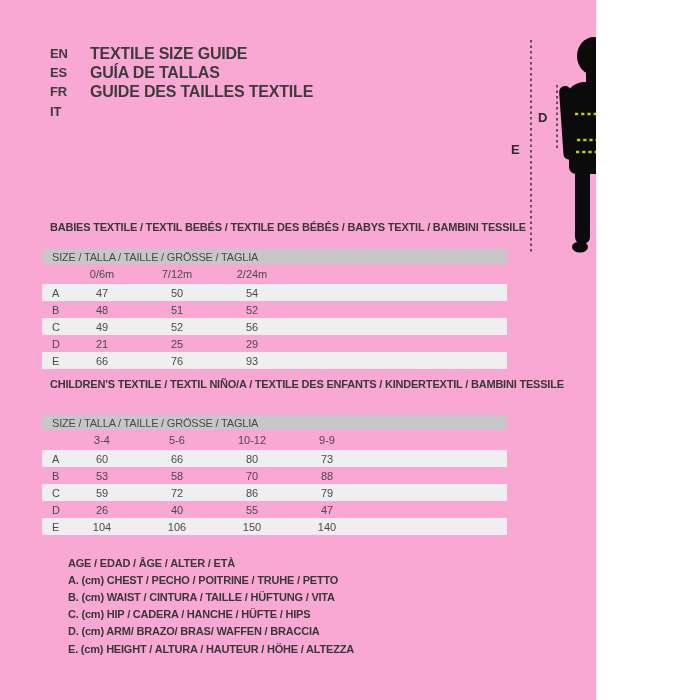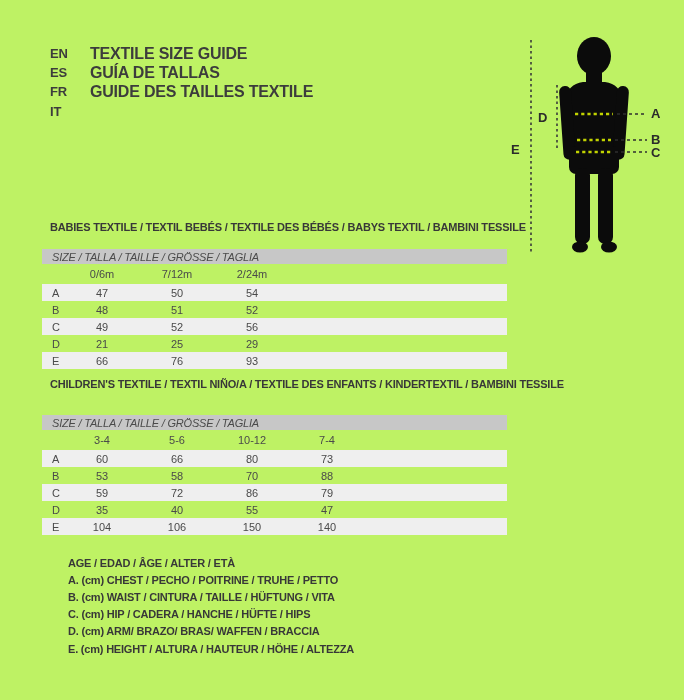--- a/index.html
+++ b/index.html
@@ -1,36 +1,36 @@
 <!DOCTYPE html>
 <html><head>
 <meta charset="utf-8">
 <style>
   html,body{margin:0;padding:0;background:#fff;}
-  #page{position:relative;width:684px;height:700px;background:#bef264;overflow:hidden;
+  #page{position:relative;width:596px;height:700px;background:#f9a8d4;overflow:hidden;
         font-family:"Liberation Sans","DejaVu Sans",sans-serif;color:#4a4a4a;}
 
   
   .lang-block{position:absolute;left:50px;top:44px;}
   .lang-row{display:flex;height:19.2px;align-items:center;}
   .lang-code{width:40px;font-size:13px;font-weight:bold;color:#3c3c3c;letter-spacing:-0.2px;}
   .lang-text{font-size:16px;font-weight:bold;color:#3c3c3c;letter-spacing:-0.2px;white-space:nowrap;}
 
   
   .figure{position:absolute;left:505px;top:20px;width:195px;height:240px;}
   .figure svg{position:absolute;left:0;top:0;}
   .marker{position:absolute;font-size:13px;font-weight:600;color:#2b2b2b;line-height:13px;}
 
   
   .section-title{position:absolute;left:50px;font-size:11px;font-weight:bold;color:#383838;
                  letter-spacing:-0.2px;white-space:nowrap;}
 
   
   .size-table{position:absolute;left:42px;width:465px;}
-  .bar{height:15px;background:#c7c7c7;display:flex;align-items:center;font-style:italic;}
+  .bar{height:15px;background:#c7c7c7;display:flex;align-items:center;}
   .bar span{padding-left:10px;font-size:11px;color:#4a4a4a;letter-spacing:-0.2px;white-space:nowrap;}
   .grid-row{display:grid;grid-template-columns:30px 60px 90px 60px 90px 1fr;align-items:center;}
   .cols-row{height:20px;}
   .data-row{height:17px;}
   .data-row.alt{background:#efefef;}
   .cell{font-size:11px;color:#4a4a4a;text-align:center;}
   .cell.letter{text-align:left;padding-left:10px;}
 
   
   .legend{position:absolute;left:68px;top:554px;}
@@ -147,21 +147,21 @@
   <div class="section-title" style="top:378px">CHILDREN'S TEXTILE / TEXTIL NIÑO/A / TEXTILE DES ENFANTS / KINDERTEXTIL / BAMBINI TESSILE</div>
   <div class="size-table" style="top:415px">
     <div class="bar">
       <span>SIZE / TALLA / TAILLE / GRÖSSE / TAGLIA</span>
     </div>
     <div class="grid-row cols-row">
       <span class="cell"></span>
       <span class="cell">3-4</span>
       <span class="cell">5-6</span>
       <span class="cell">10-12</span>
-      <span class="cell">7-4</span>
+      <span class="cell">9-9</span>
     </div>
     <div class="grid-row data-row alt">
       <span class="cell letter">A</span>
       <span class="cell">60</span>
       <span class="cell">66</span>
       <span class="cell">80</span>
       <span class="cell">73</span>
     </div>
     <div class="grid-row data-row">
       <span class="cell letter">B</span>
@@ -172,21 +172,21 @@
     </div>
     <div class="grid-row data-row alt">
       <span class="cell letter">C</span>
       <span class="cell">59</span>
       <span class="cell">72</span>
       <span class="cell">86</span>
       <span class="cell">79</span>
     </div>
     <div class="grid-row data-row">
       <span class="cell letter">D</span>
-      <span class="cell">35</span>
+      <span class="cell">26</span>
       <span class="cell">40</span>
       <span class="cell">55</span>
       <span class="cell">47</span>
     </div>
     <div class="grid-row data-row alt">
       <span class="cell letter">E</span>
       <span class="cell">104</span>
       <span class="cell">106</span>
       <span class="cell">150</span>
       <span class="cell">140</span>

